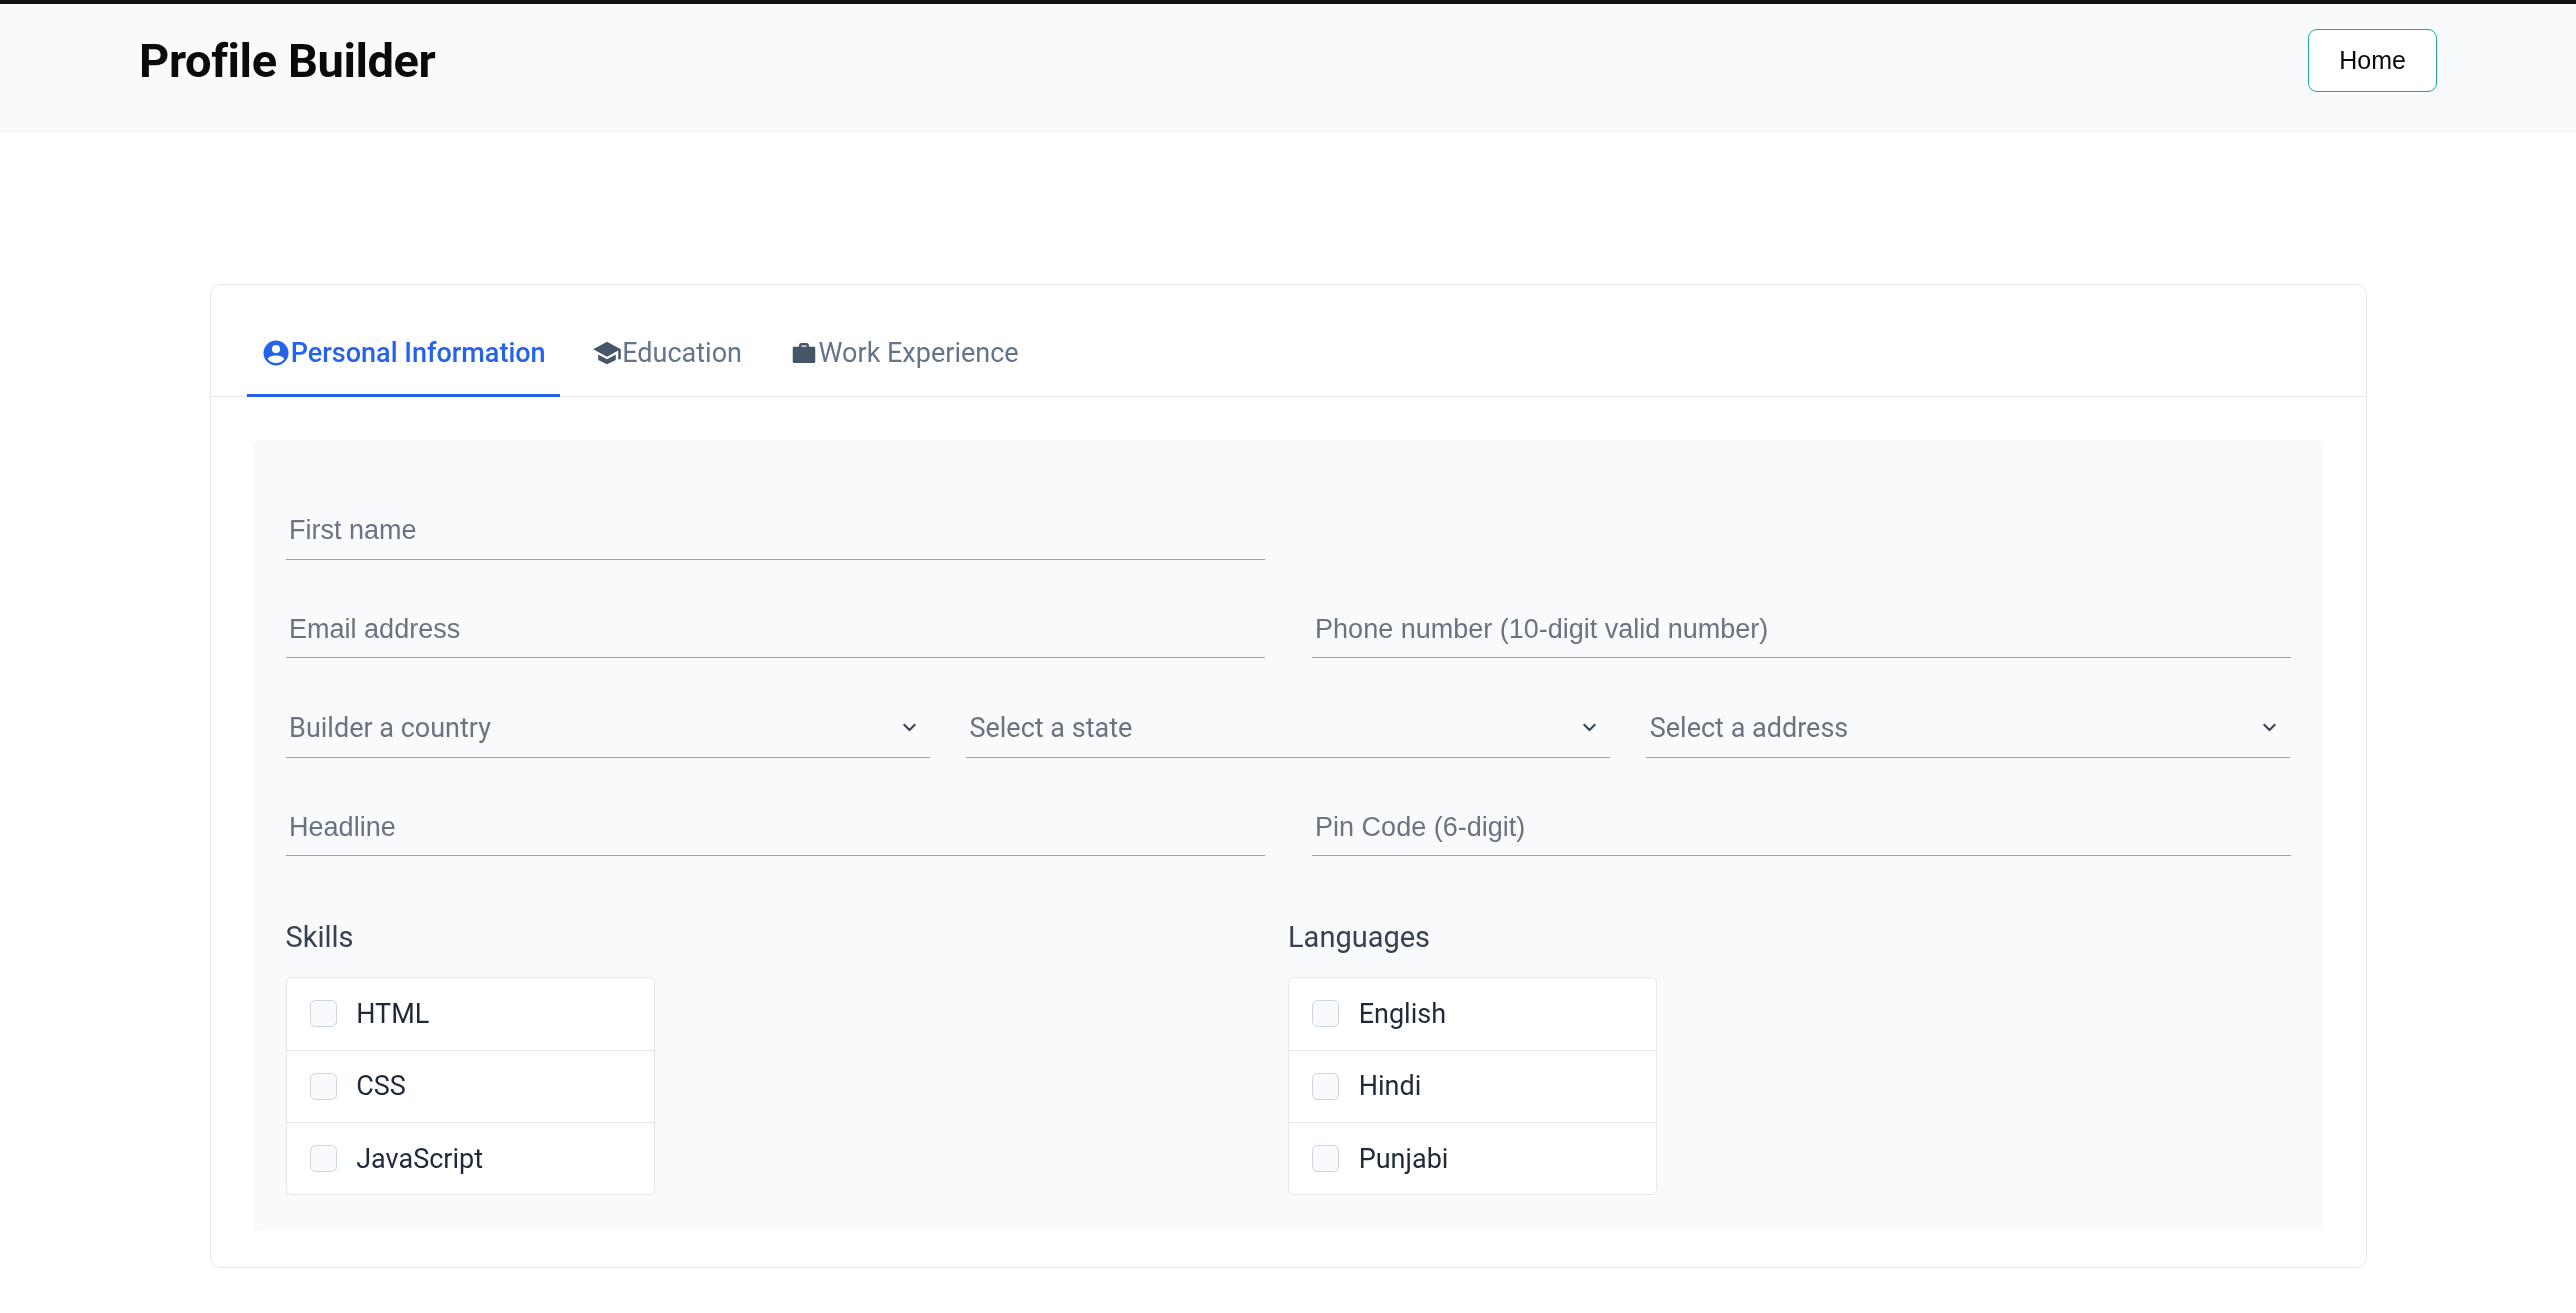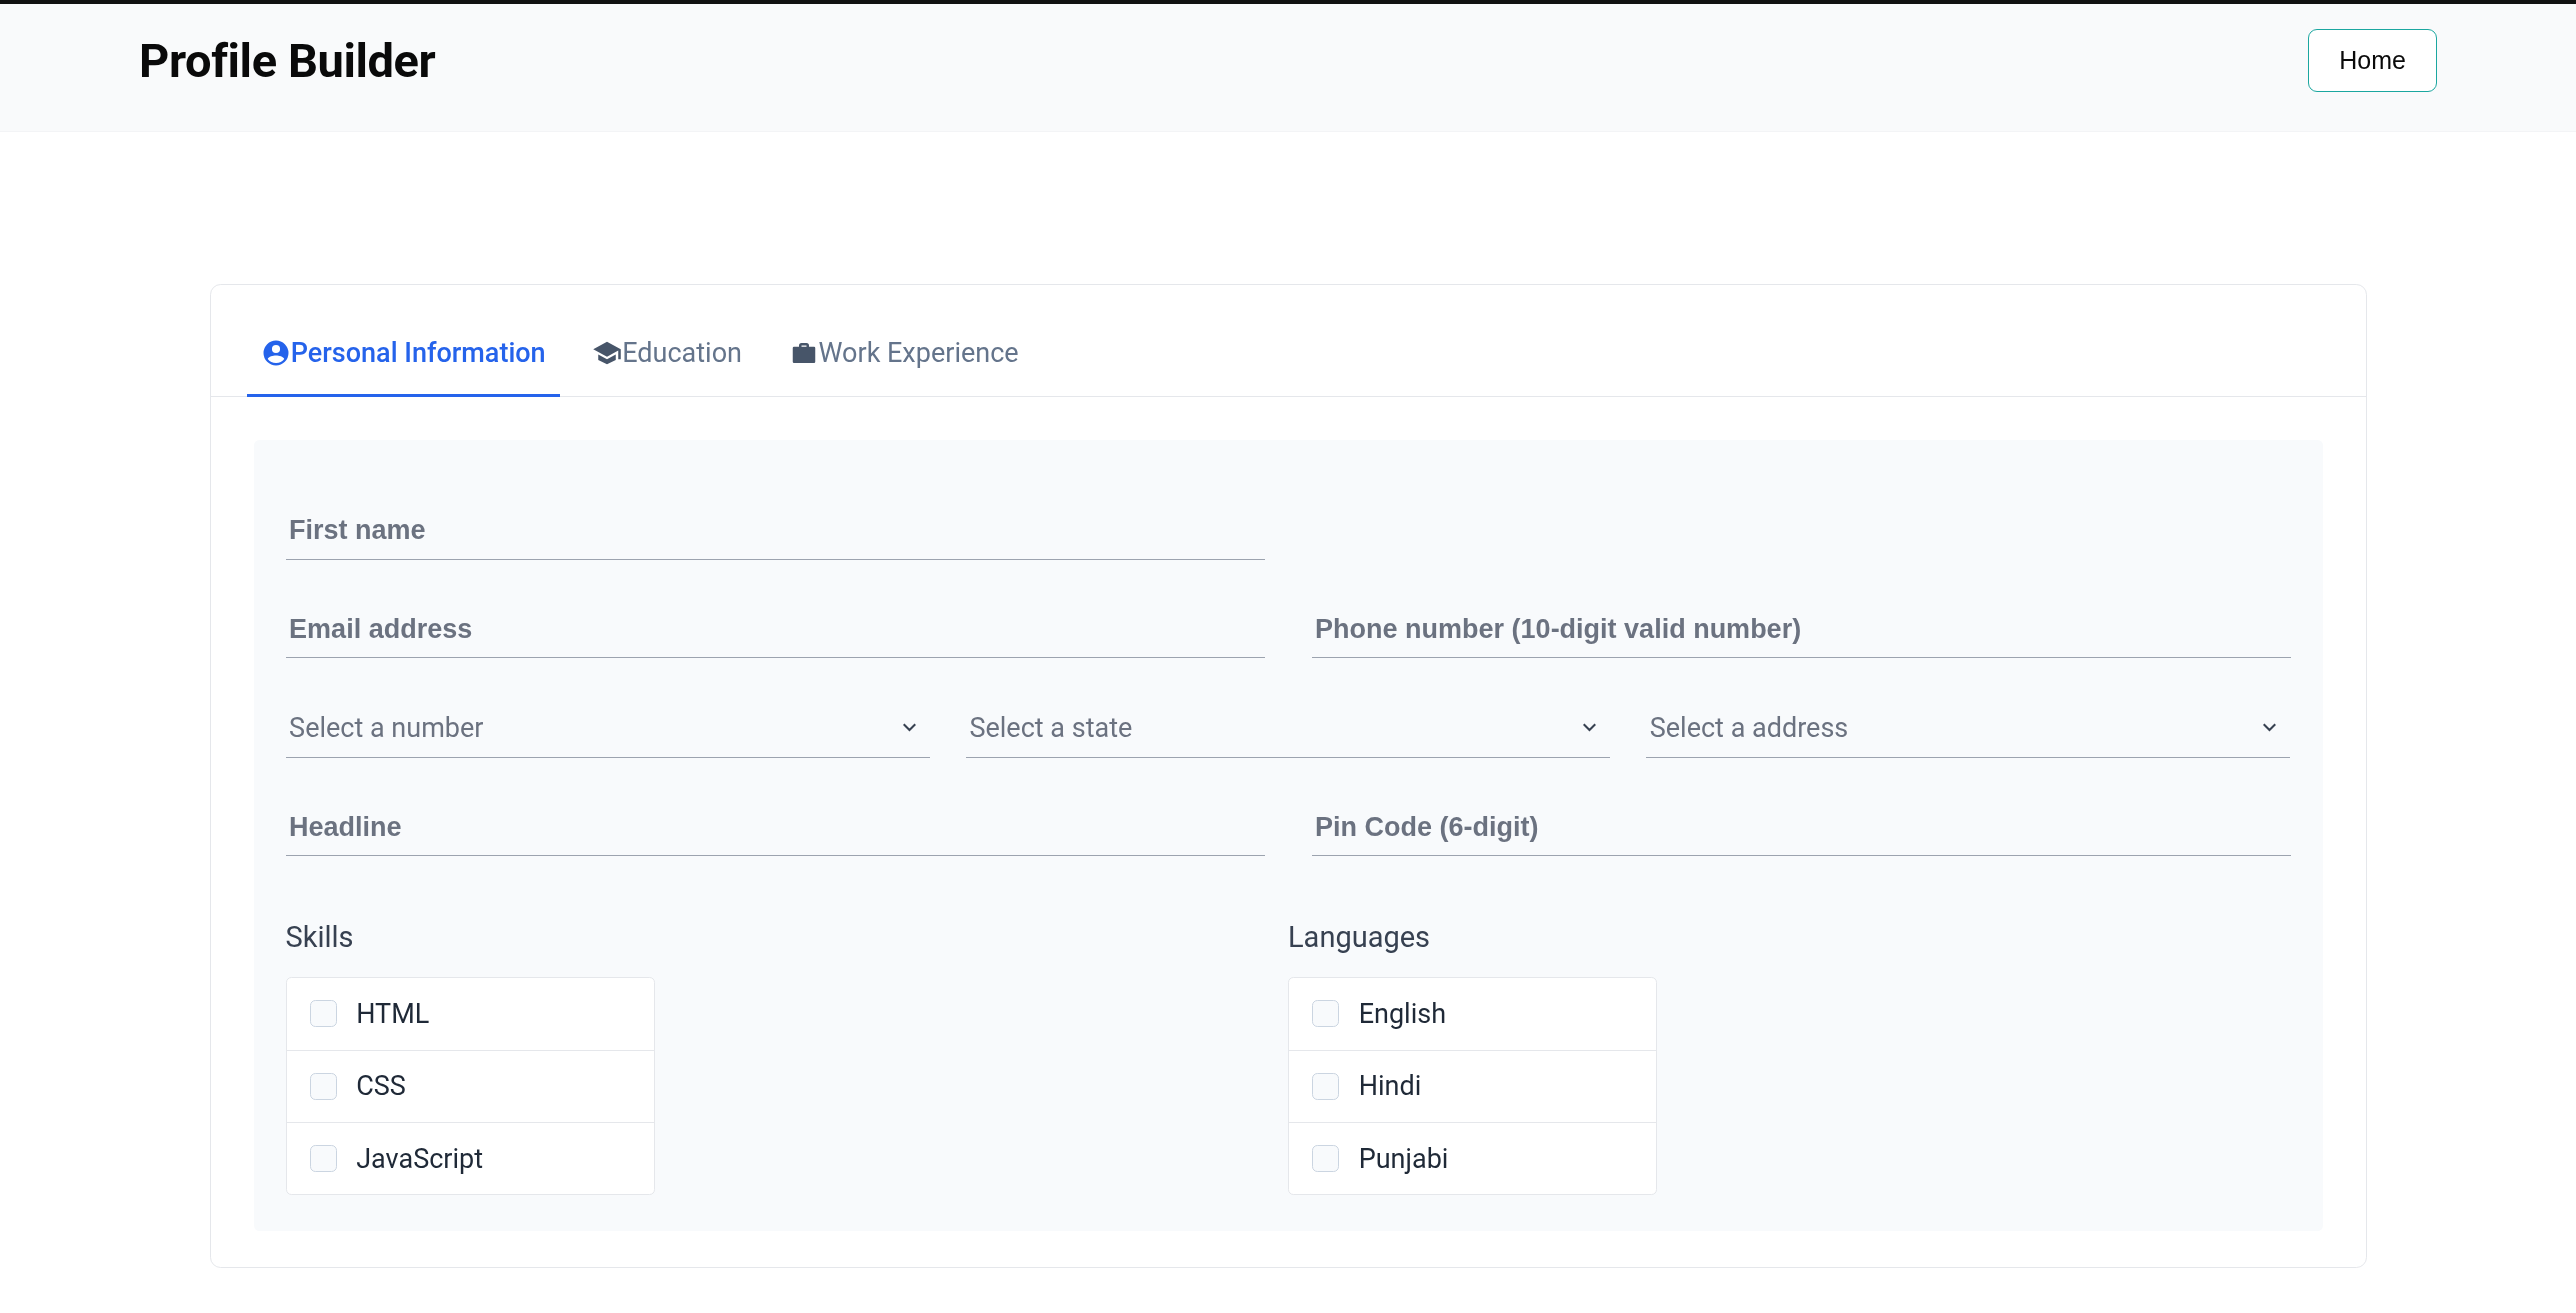--- a/index.html
+++ b/index.html
@@ -112,21 +112,20 @@
   }
   .input {
     width: 100%;
     border: none;
     border-bottom: 0.9px solid #9ca3af;
     background: transparent;
     font-size: 27px;
     padding: 18px 3.6px 12.5px 3.6px;
     color: #737373;
     outline: none;
-    font-weight: bold;
   }
   .input::placeholder {
     color: #6b7280;
   }
   .select {
     width: 100%;
     border: none;
     border-bottom: 0.9px solid #9ca3af;
     background: transparent;
     font-size: 27px;
@@ -243,21 +242,21 @@
         <div class="field">
           <input class="input" type="text" placeholder="Email address" style="">
         </div>
         <div class="field">
           <input class="input" type="text" placeholder="Phone number (10-digit valid number)" style="">
         </div>
       </div>
 
       <div class="row-3">
         <div class="field">
-          <div class="select">Select a number</div>
+          <div class="select">Builder a country</div>
           <span class="chevron">
             <svg viewBox="0 0 24 24">
                 <polyline points="6 9 12 15 18 9"></polyline>
               </svg>
           </span>
         </div>
         <div class="field">
           <div class="select">Select a state</div>
           <span class="chevron">
             <svg viewBox="0 0 24 24">

